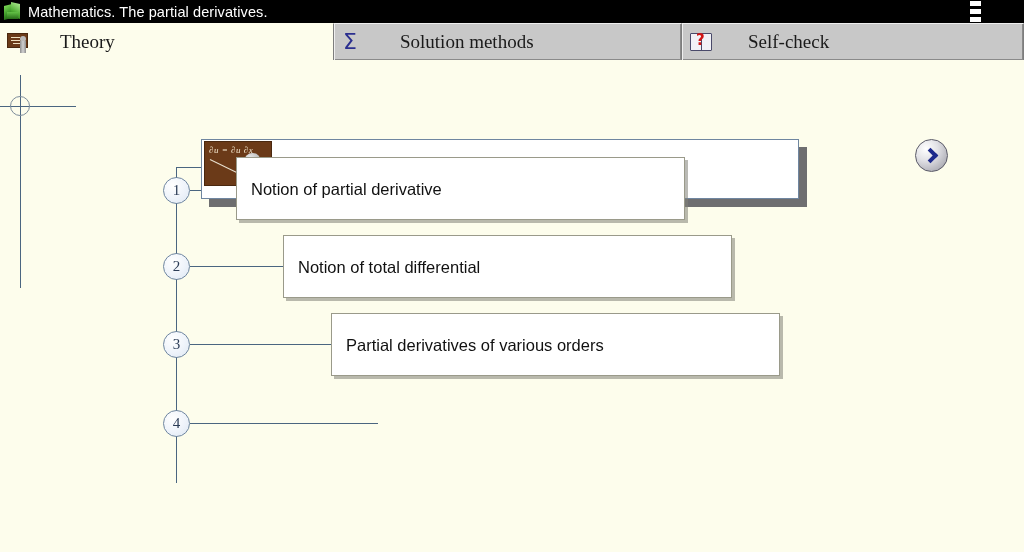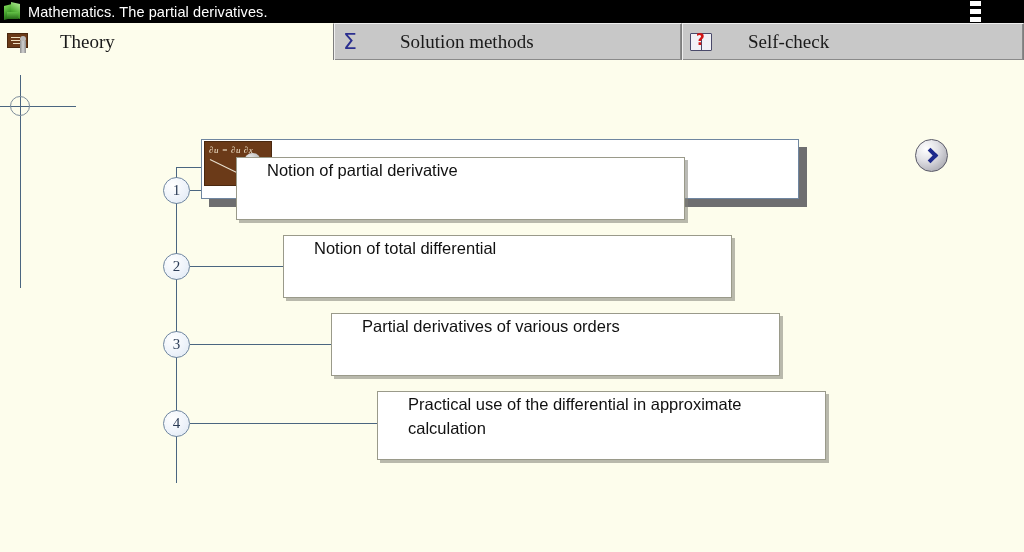--- a/index.html
+++ b/index.html
@@ -338,22 +338,22 @@
     z-index: 3;
   }
 
   
   .item-box {
     position: absolute;
     background: #ffffff;
     border: 1px solid #9a9a8a;
     box-shadow: 3px 3px 0 rgba(130,130,120,0.55);
     display: flex;
+    align-items: center;
     z-index: 2;
-    padding-left: 16px;
   }
   .item-text {
     font-family: "Liberation Sans", sans-serif;
     font-size: 16.5px;
     color: #111111;
     padding-left: 14px;
     padding-right: 10px;
     line-height: 24px;
   }
 
@@ -473,17 +473,14 @@
   </div>
 
   <div class="item-box" style="left:331px; top:253px; width:449px; height:63px;">
     <span class="item-text">Partial derivatives of various orders</span>
   </div>
 
   <div class="item-box" style="left:283px; top:175px; width:449px; height:63px;">
     <span class="item-text">Notion of total differential</span>
   </div>
 
-  <div class="item-box" style="left:377px; top:331px; width:449px; height:69px;">
-    <span class="item-text">Practical use of the differential in approximate calculation</span>
-  </div>
 
 </div>
 
 </body></html>

